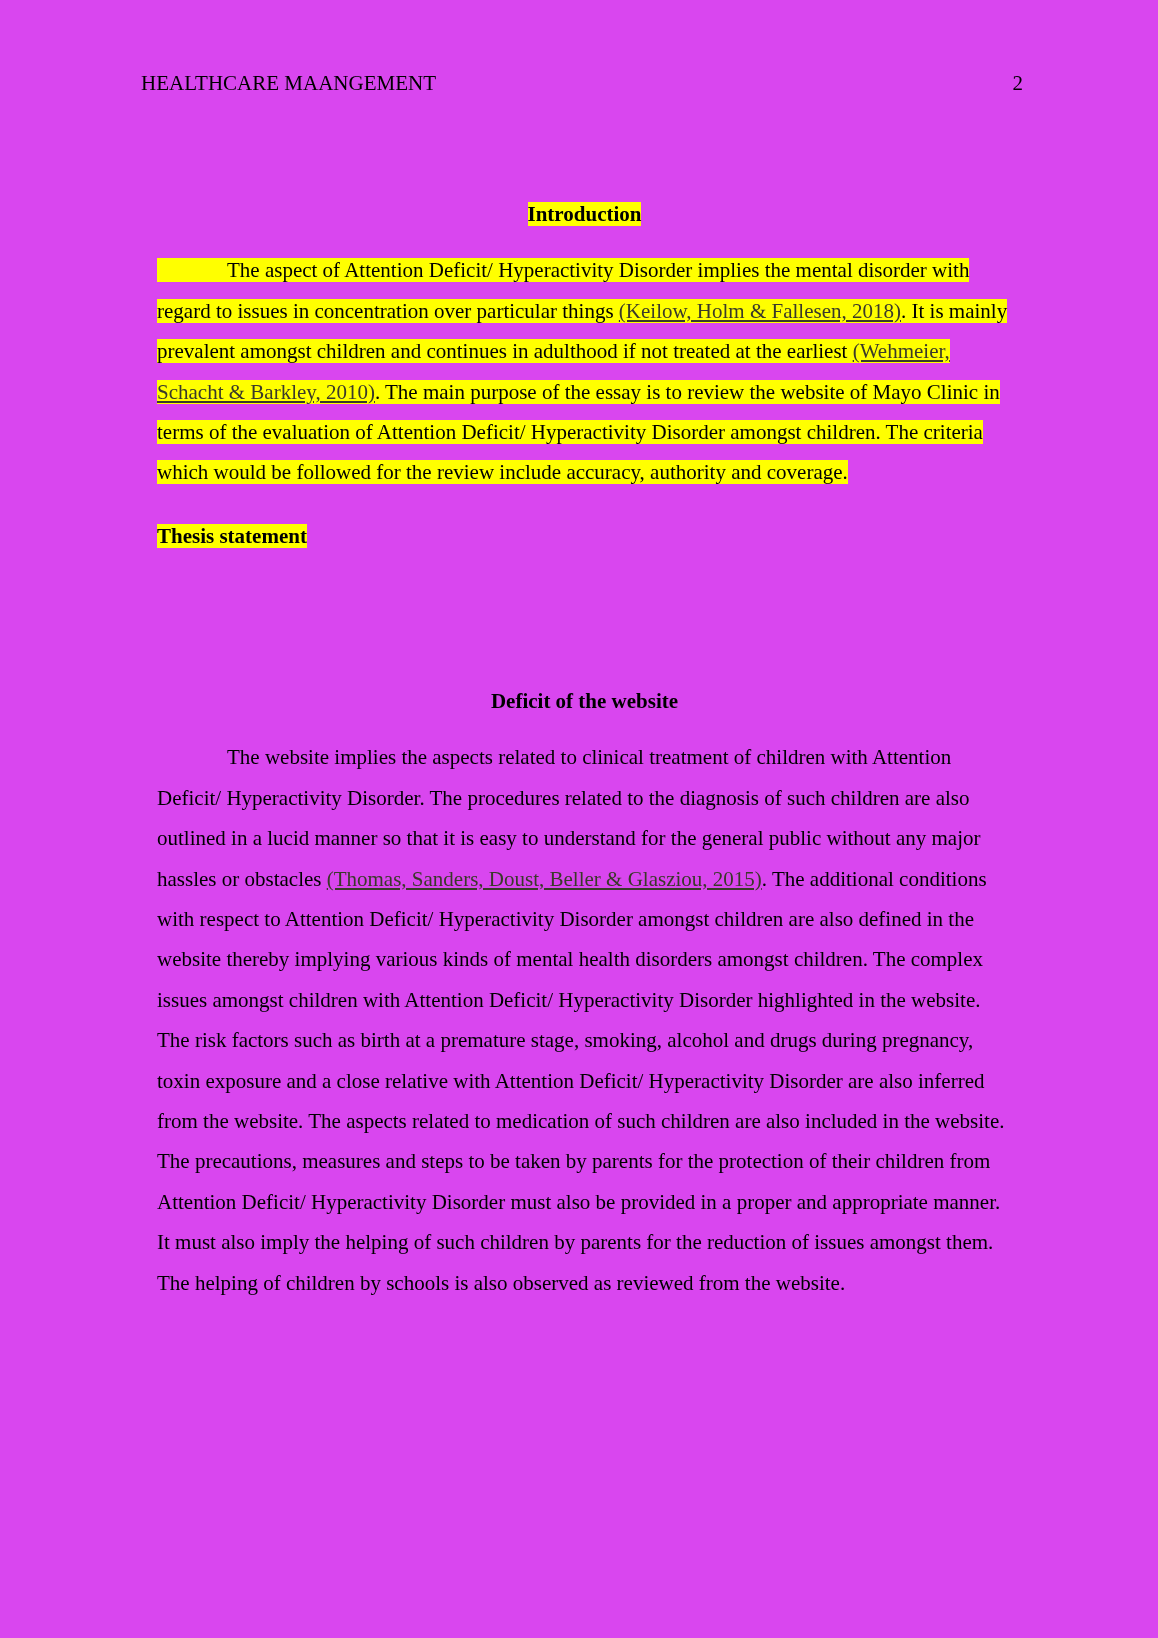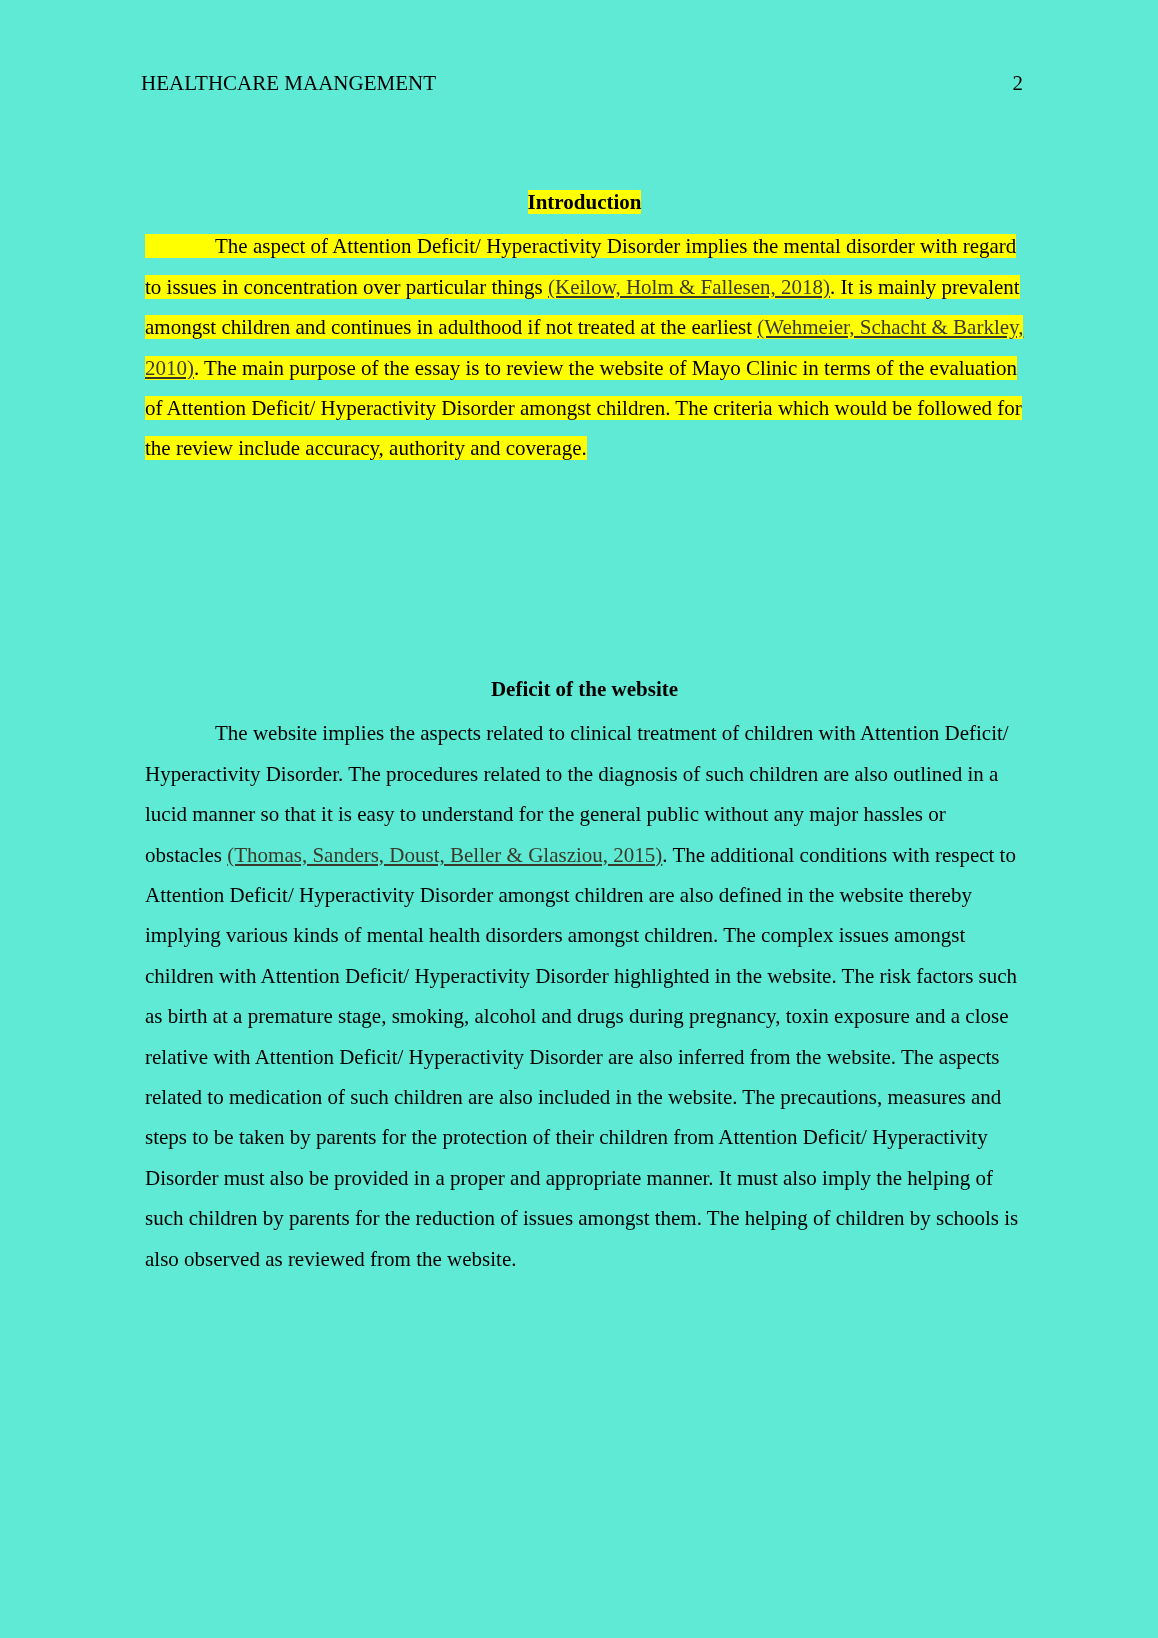--- a/index.html
+++ b/index.html
@@ -1,42 +1,43 @@
 <!DOCTYPE html>
 <html><head>
 <meta charset="utf-8">
 <style>
   html, body { margin: 0; padding: 0; background: #ffffff; }
   body { width: 1158px; height: 1638px; position: relative; overflow: hidden; font-family: "Liberation Serif", serif; color: #000; }
-  .page { position: absolute; left: 0; top: 0; width: 1158px; height: 1638px; background: #5eead4; }
+  .page { position: absolute; left: 0; top: 0; width: 1158px; height: 1638px; background: #d946ef; }
   .header { position: absolute; left: 141px; right: 135px; top: 68px; height: 30px; font-size: 21px; display: flex; justify-content: space-between; align-items: center; }
   .body-text { position: absolute; left: 141px; width: 887px; font-size: 21px; line-height: 40.4px; }
   .hl { background: #ffff00; }
   .cite { color: #3a3a2a; text-decoration: underline; }
   .center { text-align: center; font-weight: bold; }
   .bold { font-weight: bold; }
   .indent { display: inline-block; width: 70px; }
-  p { margin: 4px; }
+  p { margin: 16px; }
 </style>
 </head>
 <body>
 
 <div class="page">
 
   <div class="header">
     <span>HEALTHCARE MAANGEMENT</span>
     <span>2</span>
   </div>
 
   <div class="body-text" style="top:178px;">
     <p class="center"><span class="hl">Introduction</span></p>
     <p><span class="hl"><span class="indent"></span><span>The aspect of Attention Deficit/ Hyperactivity Disorder implies the mental disorder with regard to issues in concentration over particular things </span><span class="cite">(Keilow, Holm &amp; Fallesen, 2018)</span><span>. It is mainly prevalent amongst children and continues in adulthood if not treated at the earliest </span><span class="cite">(Wehmeier, Schacht &amp; Barkley, 2010)</span><span>.  The main purpose of the essay is to review the website of Mayo Clinic in terms of the evaluation of Attention Deficit/ Hyperactivity Disorder amongst children. The criteria which would be followed for the review include accuracy, authority and coverage.</span></span></p>
   </div>
 
   <div class="body-text" style="top:500px;">
+    <p class="bold"><span class="hl">Thesis statement</span></p>
   </div>
 
   <div class="body-text" style="top:665px;">
     <p class="center">Deficit of the website</p>
     <p><span class="indent"></span><span>The website implies the aspects related to clinical treatment of children with Attention Deficit/ Hyperactivity Disorder. The procedures related to the diagnosis of such children are also outlined in a lucid manner so that it is easy to understand for the general public without any major hassles or obstacles </span><span class="cite">(Thomas, Sanders, Doust, Beller &amp; Glasziou, 2015)</span><span>. The additional conditions with respect to Attention Deficit/ Hyperactivity Disorder amongst children are also defined in the website thereby implying various kinds of mental health disorders amongst children. The complex issues amongst children with Attention Deficit/ Hyperactivity Disorder highlighted in the website. The risk factors such as birth at a premature stage, smoking, alcohol and drugs during pregnancy, toxin exposure and a close relative with Attention Deficit/ Hyperactivity Disorder are also inferred from the website. The aspects related to medication of such children are also included in the website. The precautions, measures and steps to be taken by parents for the protection of their children from Attention Deficit/ Hyperactivity Disorder must also be provided in a proper and appropriate manner.  It must also imply the helping of such children by parents for the reduction of issues amongst them. The helping of children by schools is also observed as reviewed from the website.</span></p>
   </div>
 
 </div>
 
 </body></html>

